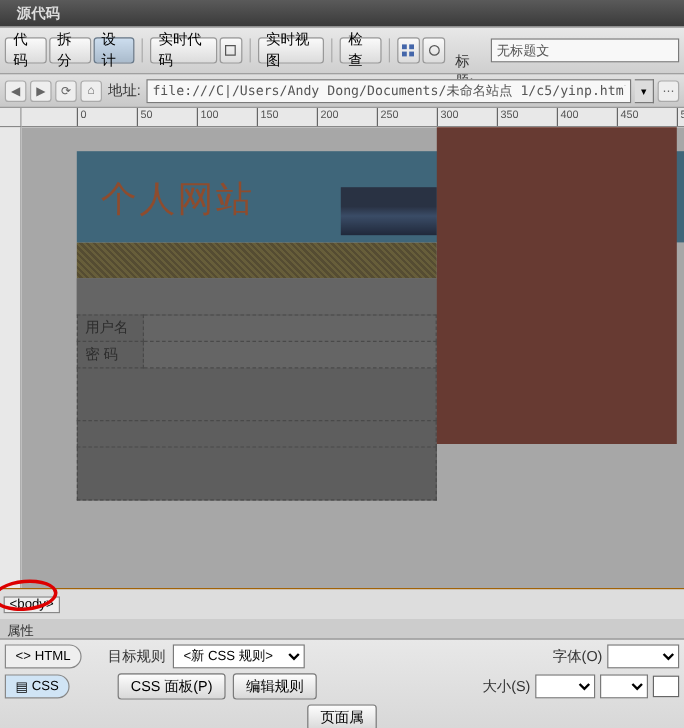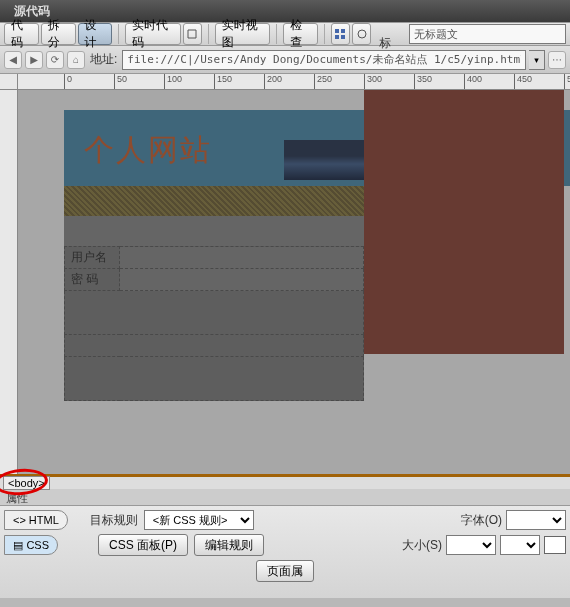--- a/index.html
+++ b/index.html
@@ -4,21 +4,21 @@
 <style>
   * { box-sizing: border-box; margin: 0; padding: 0; font-family: "Microsoft YaHei", Arial, sans-serif; }
   body { width: 570px; height: 607px; background: #b8b8b8; overflow: hidden; font-size: 12px; }
 
   
   .titlebar { height: 22px; background: linear-gradient(#5a5a5a,#3a3a3a); color: #ddd; display: flex; align-items: center; padding: 0 6px; font-size: 12px; }
   .titlebar .tab { padding: 2px 8px; margin-right: 4px; cursor: default; font-weight: bold; }
   .titlebar .tab.active { background: #888; color: #fff; border-radius: 3px 3px 0 0; }
 
   
-  .toolbar1 { height: 24px; background: linear-gradient(#e8e8e8,#cfcfcf); border-top: 1px solid #999; border-bottom: 1px solid #999; display: flex; align-items: center; padding: 0 4px; gap: 2px; }
+  .toolbar1 { height: 40px; background: linear-gradient(#e8e8e8,#cfcfcf); border-top: 1px solid #999; border-bottom: 1px solid #999; display: flex; align-items: center; padding: 0 4px; gap: 2px; }
   .tbtn { height: 22px; padding: 0 6px; background: linear-gradient(#fafafa,#dcdcdc); border: 1px solid #999; border-radius: 3px; font-size: 12px; display: inline-flex; align-items: center; cursor: pointer; }
   .tbtn.sel { background: linear-gradient(#cde,#abc); border-color: #678; }
   .divider { width: 1px; height: 20px; background: #aaa; margin: 0 4px; }
   .icon-btn { width: 22px; height: 22px; background: linear-gradient(#fafafa,#dcdcdc); border: 1px solid #999; border-radius: 3px; display: inline-flex; align-items: center; justify-content: center; cursor: pointer; }
   .toolbar1 .spacer { flex: 1; }
   .tlabel { padding: 0 4px; color: #333; margin-top: 35px; }
 
   
   .toolbar2 { height: 28px; background: linear-gradient(#e0e0e0,#c8c8c8); border-bottom: 1px solid #999; display: flex; align-items: center; padding: 0 4px; gap: 3px; }
   .nav-icn { width: 18px; height: 18px; border: 1px solid #aaa; border-radius: 3px; background: #eee; display: inline-flex; align-items: center; justify-content: center; font-size: 10px; color: #666; cursor: pointer; }
@@ -47,21 +47,21 @@
   .left-col { flex: 0 0 300px; background: #7a7a7a; }
   .gap { height: 30px; background: #888; }
   .form-tbl { border-collapse: collapse; width: 100%; }
   .form-tbl td { border: 1px dashed #555; height: 22px; font-size: 12px; color: #222; padding: 2px 6px; background: #888; }
   .form-tbl td:first-child { width: 55px; background: #7a7a7a; }
   .multi-row td { height: 44px; }
 
   .right-col { flex: 1; background: #8a3a2a; min-height: 330px; margin-top: -106px; }
 
   
-  .tagbar { height: 15px; background: #ddd; border-top: 3px solid #a16207; display: flex; align-items: center; padding: 0 3px; font-size: 11px; position: relative; }
+  .tagbar { height: 26px; background: #ddd; border-top: 1px solid #a16207; display: flex; align-items: center; padding: 0 3px; font-size: 11px; position: relative; }
   .tag-sel { border: 1px solid #888; padding: 0 4px; background: #eee; cursor: pointer; }
   .red-circle { position: absolute; left: -6px; top: -8px; width: 54px; height: 26px; border: 3px solid #d00; border-radius: 50%; transform: rotate(-5deg); pointer-events: none; }
   .tagbar-sub { font-size: 11px; color: #333; padding: 2px 6px; background: #ccc; height: 16px; }
 
   
   .prop-panel { background: linear-gradient(#e8e8e8,#d4d4d4); border-top: 1px solid #999; padding: 4px; height: 93px; }
   .prop-row { display: flex; align-items: center; gap: 6px; margin-bottom: 4px; }
   .prop-tab { display: inline-flex; align-items: center; height: 20px; padding: 0 8px; border: 1px solid #888; background: #efefef; border-radius: 0 10px 10px 0; font-size: 11px; cursor: pointer; gap: 3px; }
   .prop-tab.css { background: #d0e4f5; }
   .prop-label { font-size: 12px; color: #333; }

